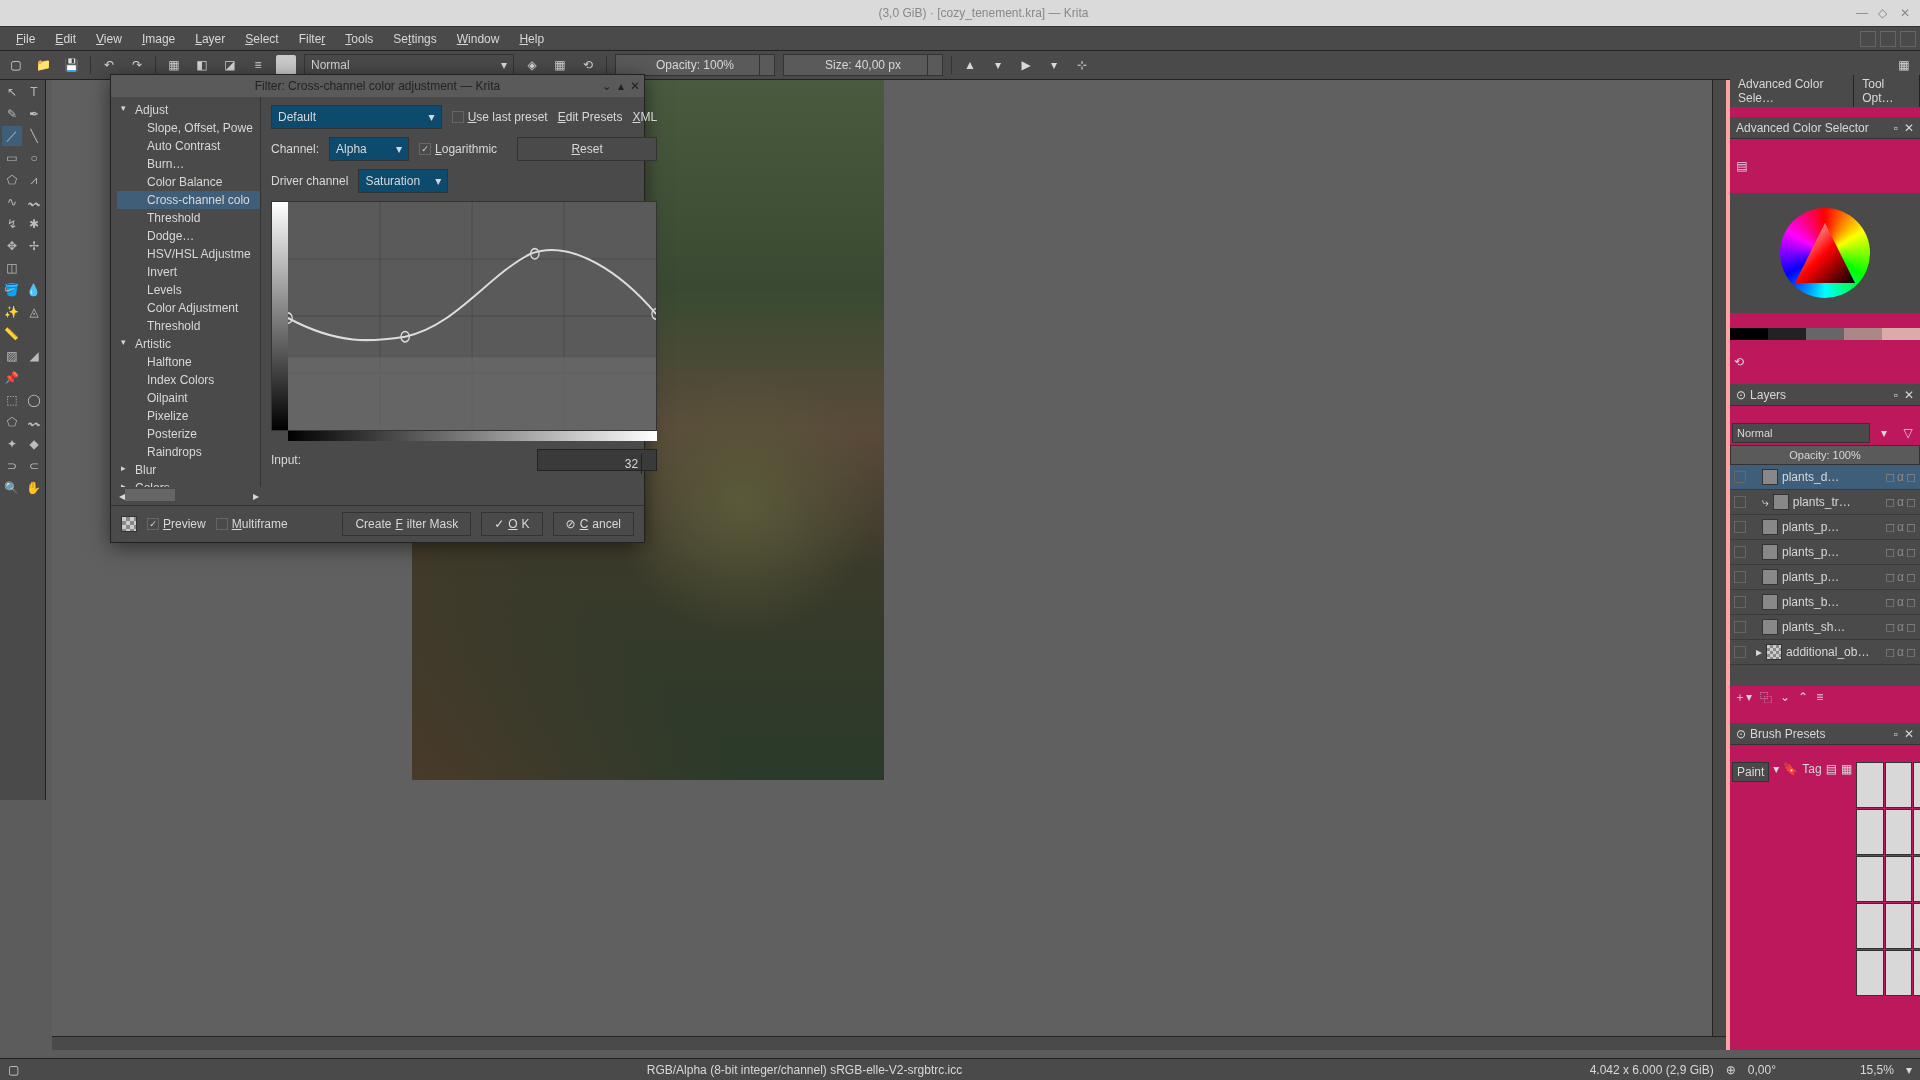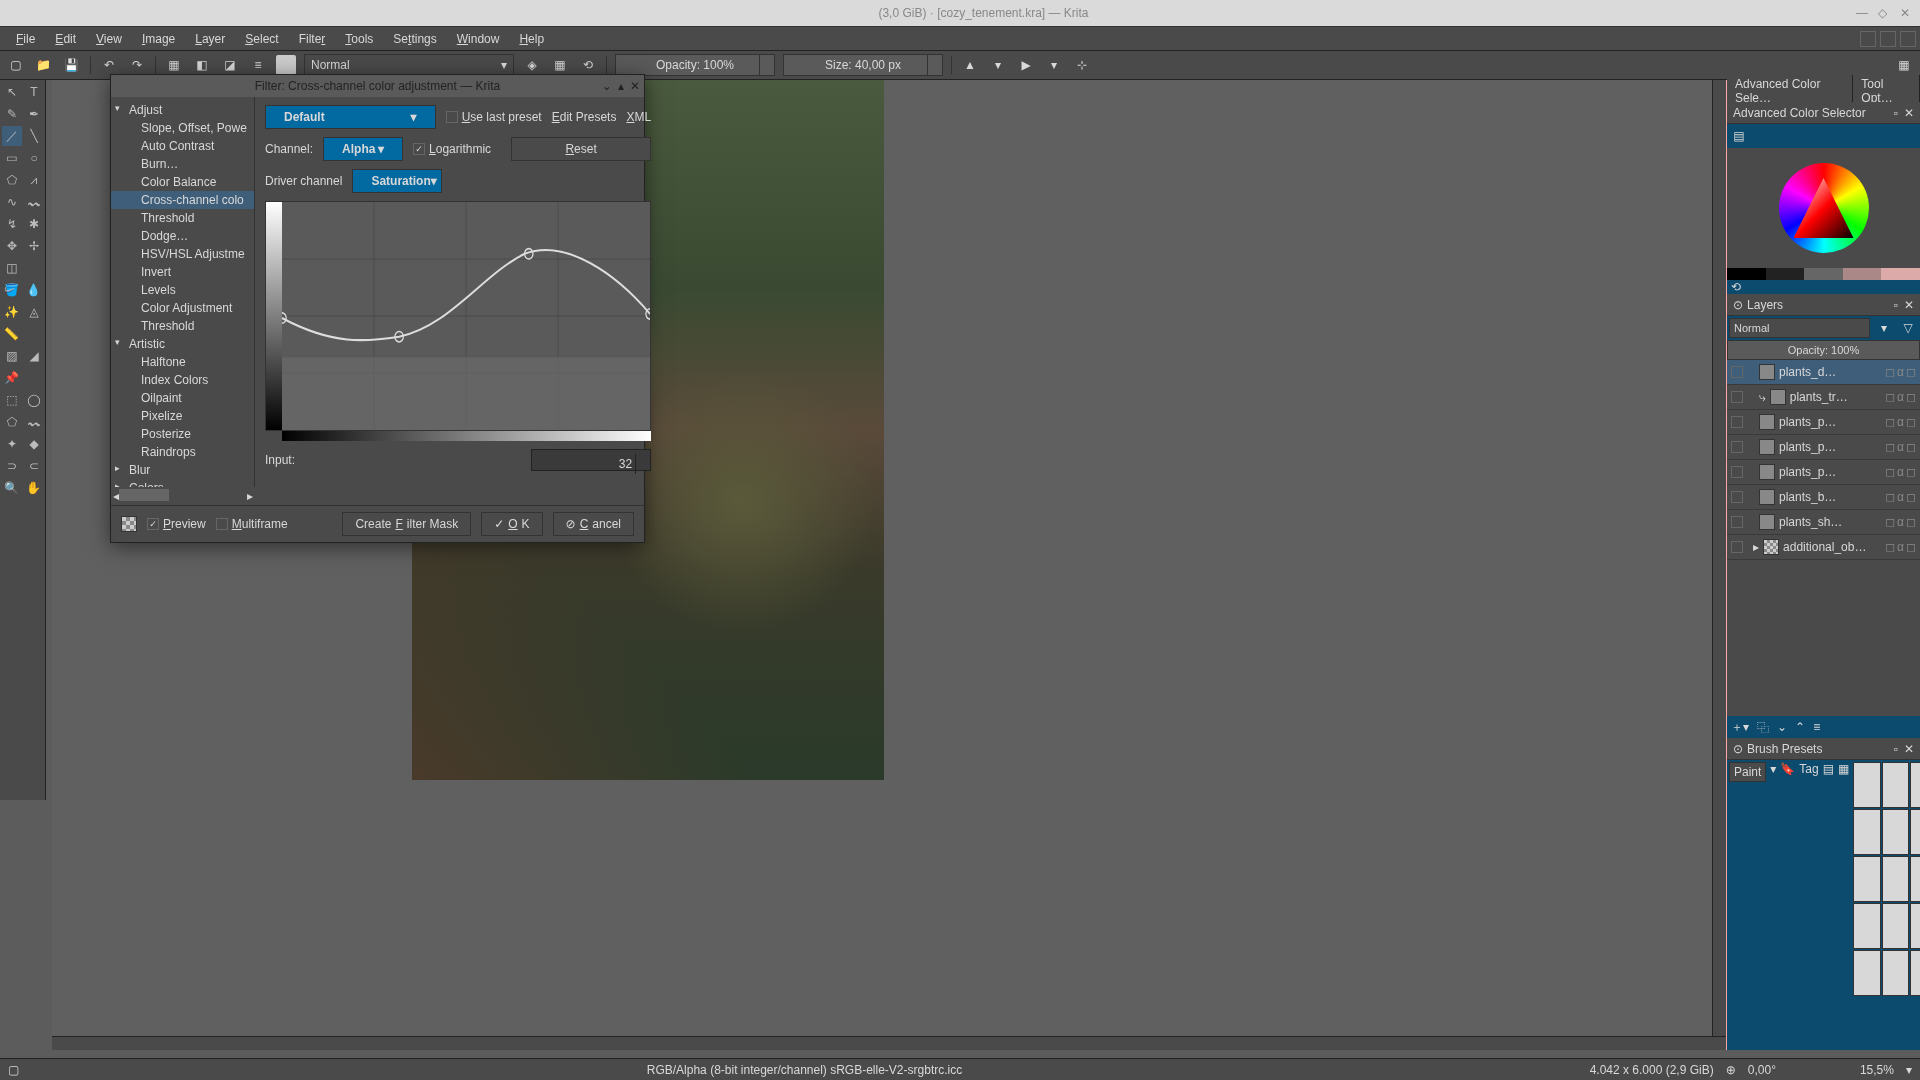--- a/index.html
+++ b/index.html
@@ -32,21 +32,21 @@
 .toolbox .tool.active { background: #3e5e7a; }
 
 
 .canvas-area { position: absolute; left: 52px; top: 80px; right: 194px; bottom: 30px; background: #606060; }
 .canvas-img { position: absolute; left: 360px; top: 0; width: 472px; height: 700px; background: linear-gradient(180deg, #4a5a3e 0%, #3a4a32 30%, #5a4a3a 50%, #3a3a2a 70%, #2a3a2a 100%); overflow: hidden; }
 .canvas-img::before { content: ""; position: absolute; top: 0; left: 0; right: 0; bottom: 0; background: radial-gradient(circle at 30% 40%, #6a7a4a 0%, transparent 20%), radial-gradient(circle at 70% 60%, #5a5a3a 0%, transparent 25%), linear-gradient(45deg, #4a3a2a 0%, transparent 30%); }
 .scrollbar-h { position: absolute; bottom: 0; left: 0; right: 0; height: 14px; background: #4a4a4a; border-top: 1px solid #222; }
 .scrollbar-v { position: absolute; right: 0; top: 0; bottom: 14px; width: 14px; background: #4a4a4a; border-left: 1px solid #222; }
 
 
-.right-dock { position: absolute; right: 0; top: 80px; width: 194px; bottom: 30px; background: #0c4a6e; border-left: 1px solid #fca5a5; display: flex; flex-direction: column; }
+.right-dock { position: absolute; right: 0; top: 80px; width: 194px; bottom: 30px; background: #be185d; border-left: 4px solid #fca5a5; display: flex; flex-direction: column; gap: 15px; }
 .dock-tabs { height: 22px; background: #3a3a3a; display: flex; align-items: center; font-size: 11px; }
 .dock-tab { padding: 2px 8px; border-right: 1px solid #222; background: #4a4a4a; }
 .dock-header { height: 22px; background: #4a4a4a; display: flex; align-items: center; padding: 0 6px; justify-content: space-between; border-bottom: 1px solid #333; font-size: 11px; }
 .color-wheel { height: 120px; display: flex; align-items: center; justify-content: center; background: #4a4a4a; }
 .wheel { width: 90px; height: 90px; border-radius: 50%; background: conic-gradient(red, yellow, lime, cyan, blue, magenta, red); position: relative; }
 .wheel::after { content: ""; position: absolute; top: 15px; left: 15px; width: 60px; height: 60px; background: linear-gradient(to bottom right, white, red, black); clip-path: polygon(50% 0%, 100% 100%, 0% 100%); }
 .color-strips { display: flex; height: 12px; }
 .color-strips .strip { flex: 1; height: 12px; }
 
 .layers-panel { flex: 1; display: flex; flex-direction: column; }
@@ -70,33 +70,33 @@
 .preset-search input { flex: 1; background: #3a3a3a; border: 1px solid #222; color: #ccc; padding: 0 4px; }
 
 
 .statusbar { position: absolute; bottom: 0; left: 0; right: 0; height: 22px; background: #4a4a4a; display: flex; align-items: center; padding: 0 8px; gap: 12px; border-top: 1px solid #222; font-size: 11px; }
 .statusbar .sp { flex: 1; }
 
 
 .filter-dialog { position: absolute; left: 110px; top: 74px; width: 535px; background: #4a4a4a; border: 1px solid #222; box-shadow: 0 4px 20px rgba(0,0,0,0.5); }
 .dlg-title { height: 22px; background: #5a5a5a; display: flex; align-items: center; justify-content: center; position: relative; font-size: 11px; color: #222;}
 .dlg-title .dlg-wincontrols { position: absolute; right: 4px; display: flex; gap: 6px; }
-.dlg-body { display: flex; }
+.dlg-body { display: flex; margin-left: 6px; }
 .filter-tree { width: 144px; background: #4a4a4a; border-right: 1px solid #333; padding: 4px 0; height: 390px; overflow: hidden; }
 .tree-cat { padding: 2px 4px 2px 18px; position: relative; }
 .tree-cat::before { content: "▾"; position: absolute; left: 4px; font-size: 9px; }
 .tree-cat.collapsed::before { content: "▸"; }
 .tree-item { padding: 2px 4px 2px 30px; }
 .tree-item.selected { background: #3e5e7a; }
 .filter-tree-scroll { display: flex; padding: 2px; }
 .filter-tree-scroll .thumb { height: 12px; background: #666; width: 50px; }
 
 .filter-right { flex: 1; padding: 8px 10px; display: flex; flex-direction: column; gap: 8px; }
 .fr-row { display: flex; align-items: center; gap: 10px; }
-.fr-select { height: 24px; background: #0369a1; border: 1px solid #333; padding: 0 18px; display: flex; align-items: center; justify-content: space-between; font-weight: bold; }
+.fr-select { height: 24px; background: #0c4a6e; border: 1px solid #333; padding: 0 6px; display: flex; align-items: center; justify-content: space-between; }
 .fr-btn { height: 24px; padding: 0 10px; background: #4a4a4a; border: 1px solid #333; display: flex; align-items: center; justify-content: center; }
 .fr-check { display: flex; align-items: center; gap: 4px; }
 .fr-check .box { width: 12px; height: 12px; border: 1px solid #666; display: flex; align-items: center; justify-content: center; font-size: 9px; }
 .curve-area { height: 230px; background: #5a5a5a; border: 1px solid #333; position: relative; display: flex; }
 .curve-vgrad { width: 16px; background: linear-gradient(to bottom, #fff, #000); }
 .curve-plot { flex: 1; position: relative; }
 .curve-plot svg { position: absolute; inset: 0; width: 100%; height: 100%; }
 .curve-hgrad { height: 10px; background: linear-gradient(to right, #000, #fff); margin-left: 17px; }
 .io-row { display: flex; align-items: center; gap: 10px; }
 .io-row .lbl { width: 80px; }

